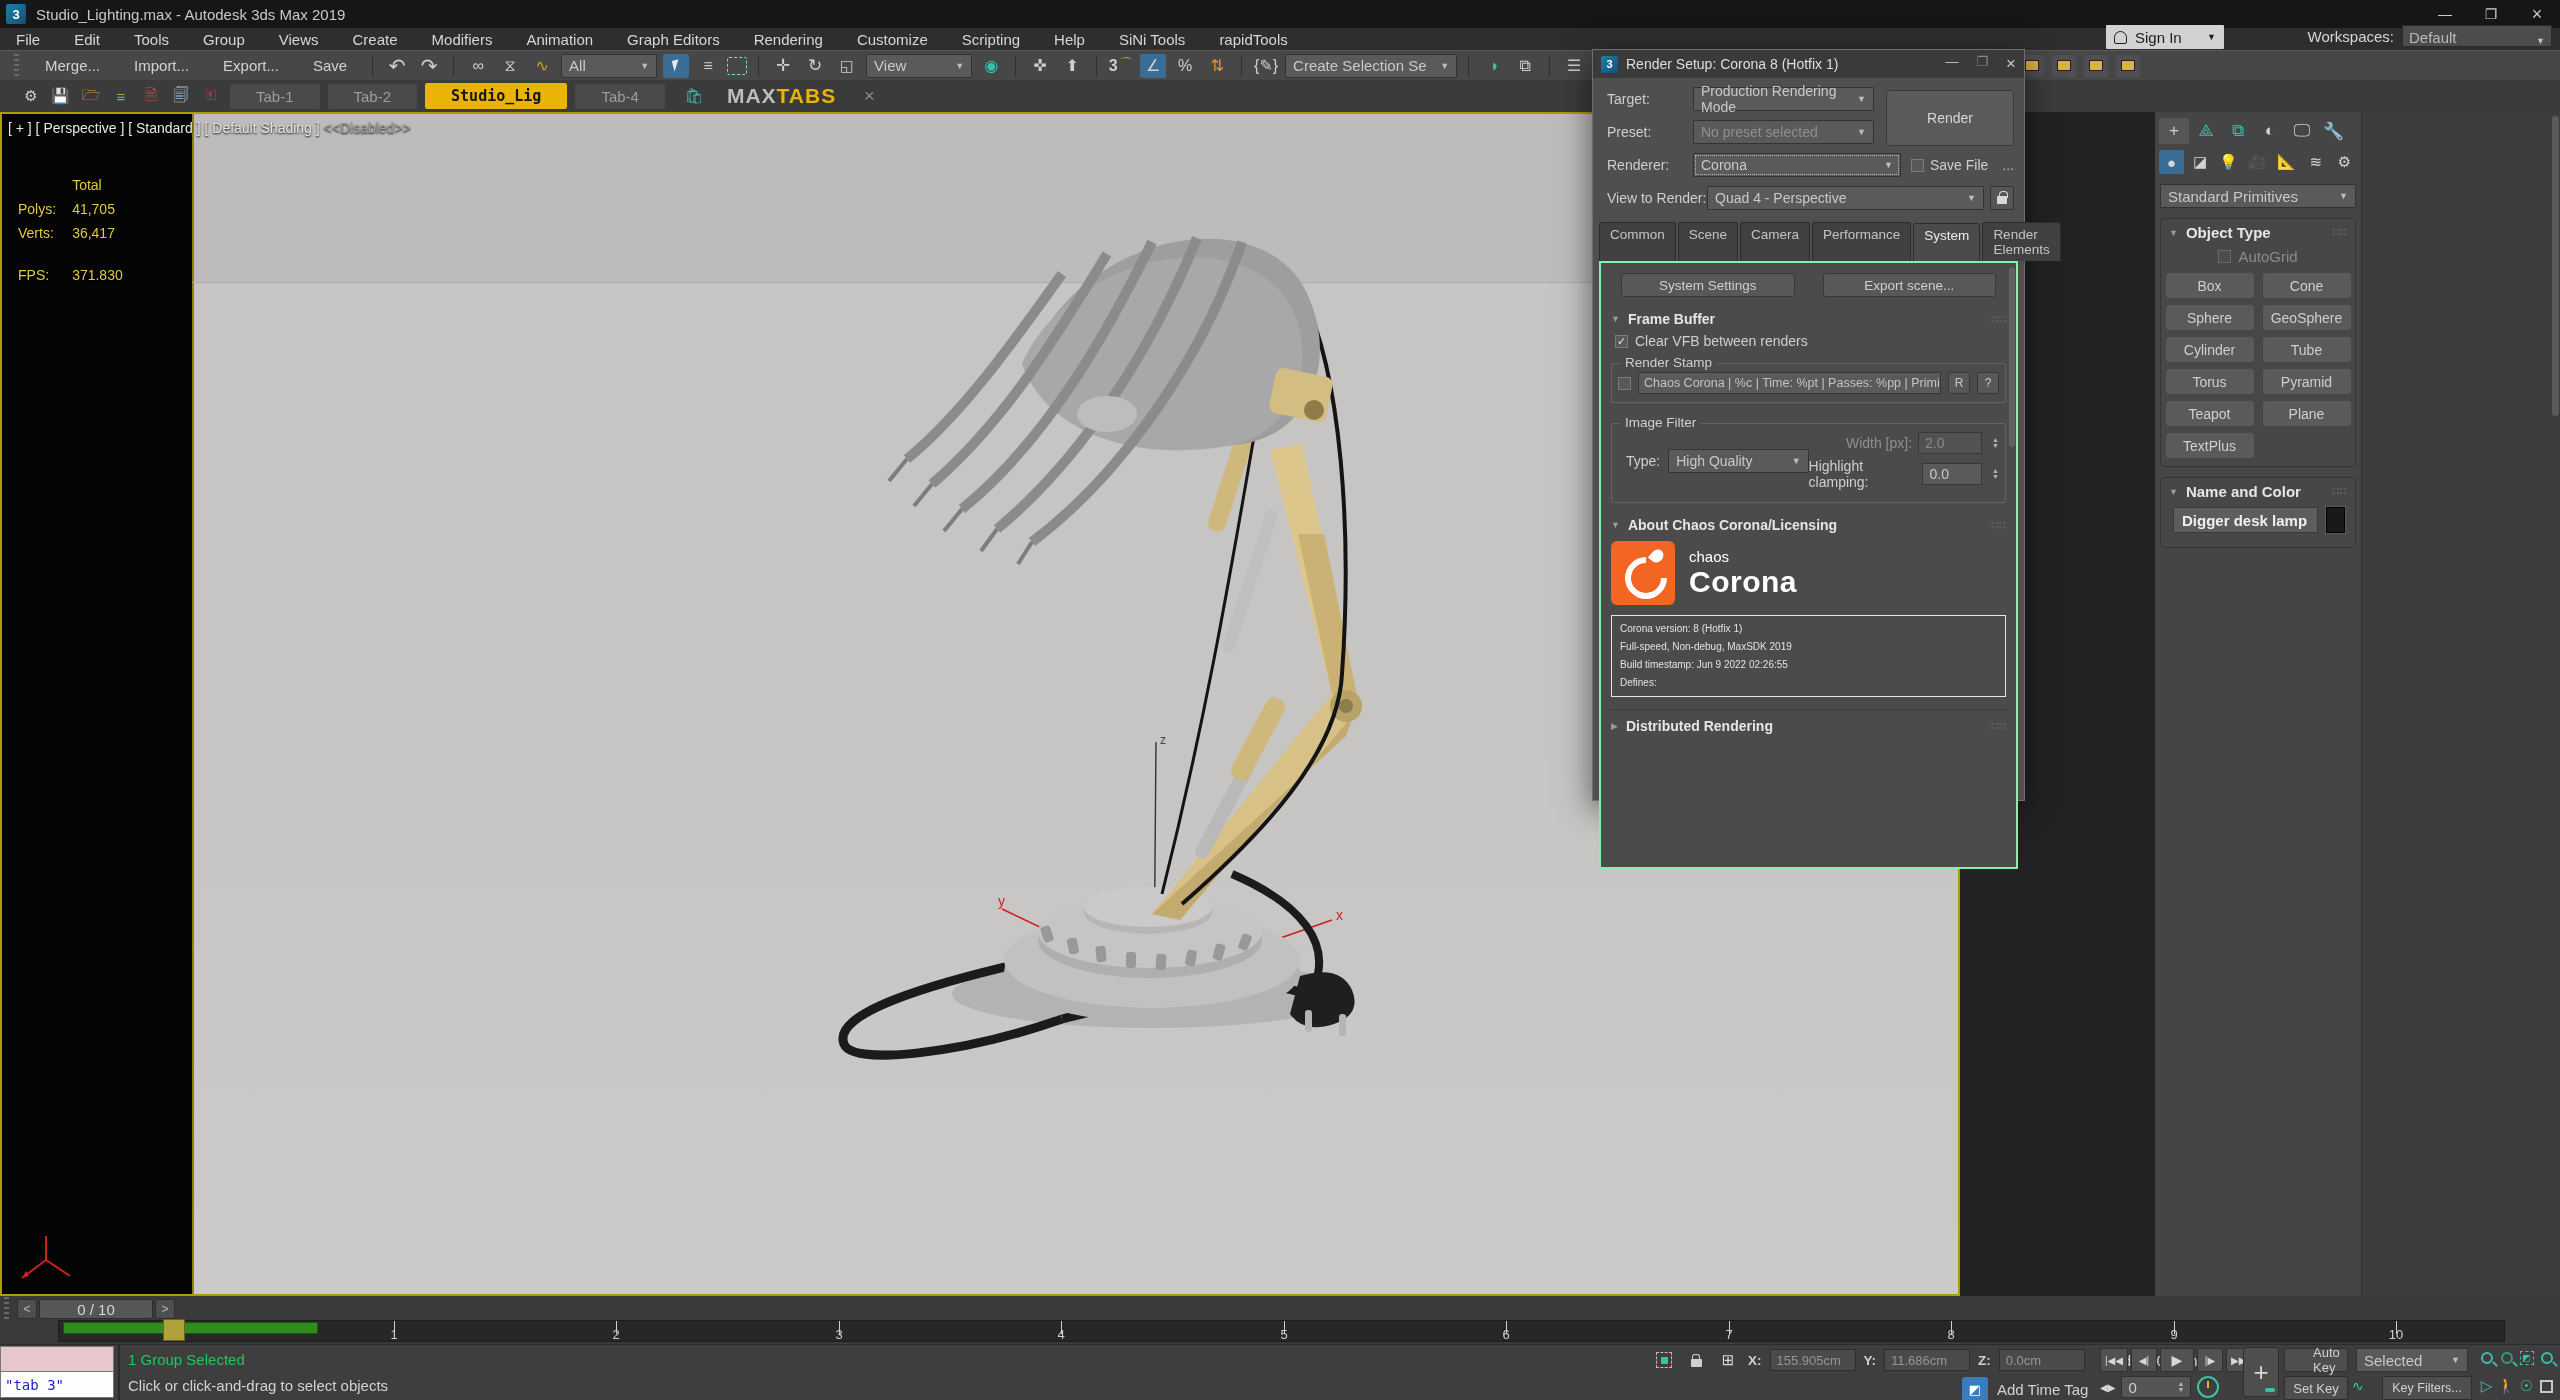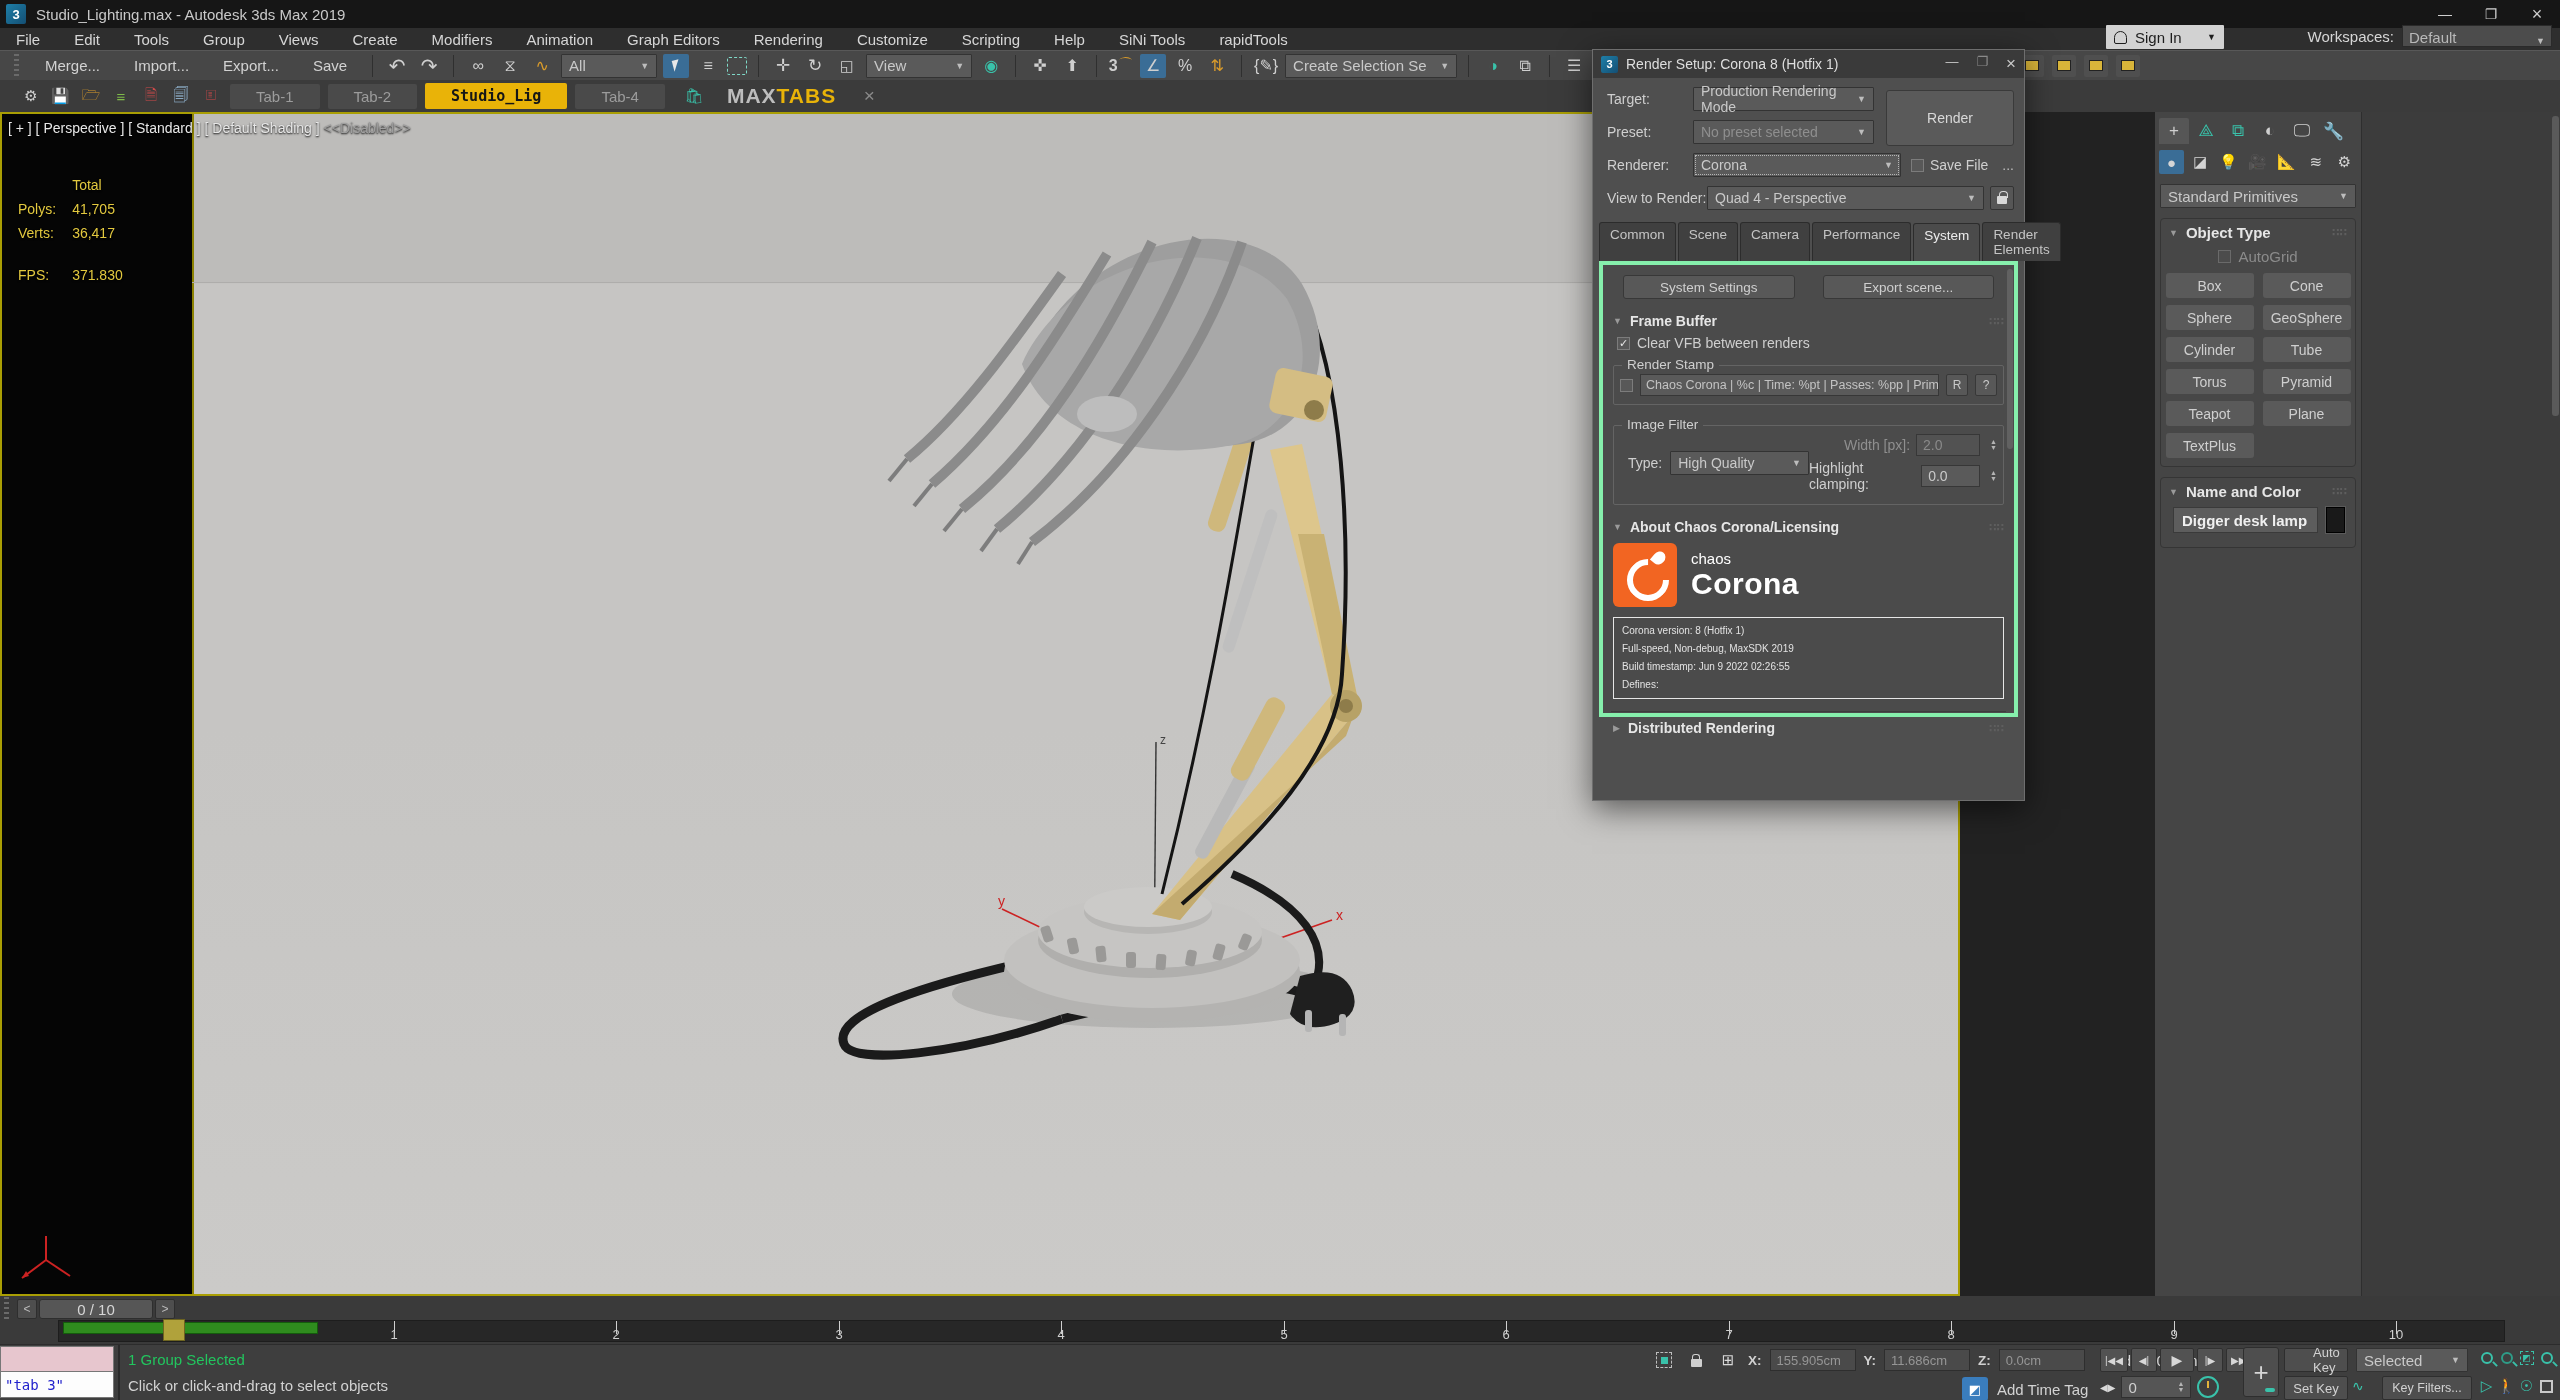--- a/index.html
+++ b/index.html
@@ -94,21 +94,21 @@
   .dim { color:#8f8f8f; }
   .dotted { outline:1px dotted #b5b5b5; outline-offset:-3px; }
   #lockbtn { width:24px; height:24px; margin-left:6px; background:#565656; border:1px solid #333; border-radius:2px;
     display:flex; align-items:center; justify-content:center; }
   .lockglyph { width:10px; height:8px; background:#d8d8d8; border-radius:1px; position:relative; margin-top:4px; }
   .lockglyph::before { content:""; position:absolute; left:1.5px; top:-5px; width:7px; height:6px;
     border:1.5px solid #d8d8d8; border-bottom:none; border-radius:4px 4px 0 0; }
   #dlgtabs { display:flex; gap:2px; margin:12px 6px 0 6px; }
   .dtab { padding:4px 10px; background:#404040; border:1px solid #2c2c2c; border-bottom:none; border-radius:3px 3px 0 0; color:#c4c4c4; font-size:13.5px; }
   .dtab.on { background:#4b4b4b; color:#ececec; position:relative; top:1px; }
-  #dlgbody { margin:0 6px; background:#4b4b4b; border:4px solid #86efac; height:456px; padding:10px 8px; position:relative; }
+  #dlgbody { margin:0 6px; background:#4b4b4b; border:2px solid #86efac; height:608px; padding:10px 8px; position:relative; }
   .dbtnrow { display:flex; gap:28px; padding:0 12px; }
   .dbtn { flex:1; height:24px; background:#585858; border:1px solid #383838; border-radius:3px; color:#cfcfcf;
     display:flex; align-items:center; justify-content:center; font-size:13.5px; }
   .droll { margin-top:12px; }
   .grpbox { border:1px solid #646464; border-radius:2px; margin:4px 2px 0 2px; padding:8px 6px 8px 6px; position:relative; }
   .grplabel { position:absolute; top:-9px; left:8px; background:#4b4b4b; padding:0 5px; color:#cfcfcf; font-size:13.5px; }
   .stampline { display:flex; align-items:center; gap:7px; }
   .stampfield { flex:1; height:22px; background:#5a5a5a; border:1px solid #373737; color:#c3c3c3; font-size:12.5px;
     display:flex; align-items:center; padding:0 5px; white-space:nowrap; overflow:hidden; }
   .sqbtn { width:22px; height:22px; background:#585858; border:1px solid #383838; border-radius:2px; color:#c9c9c9;

